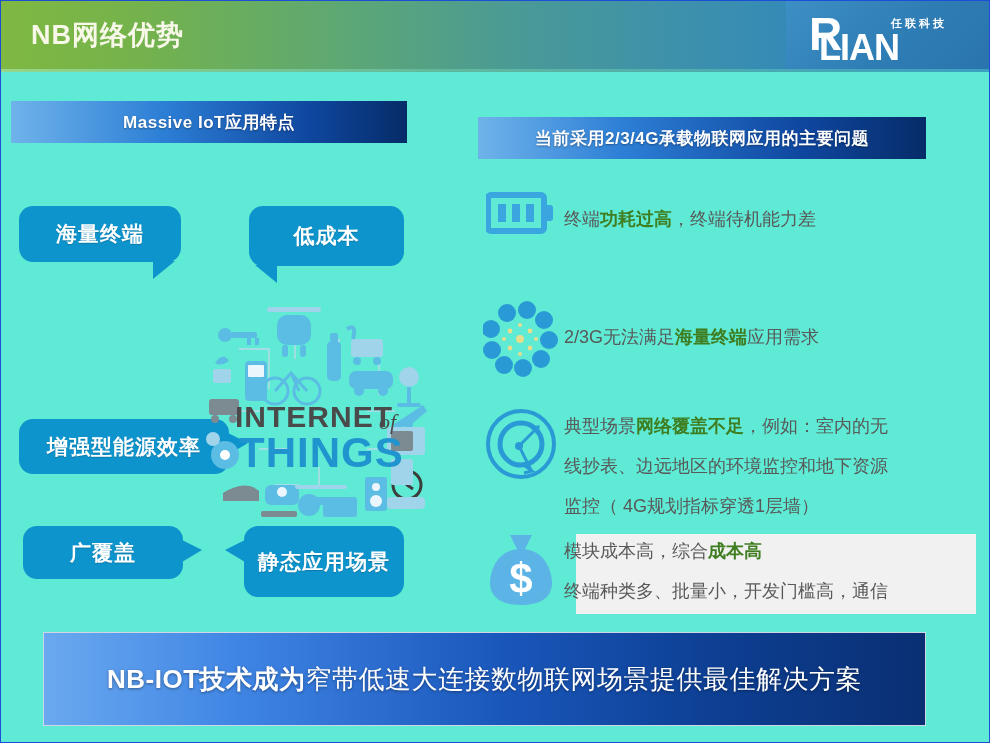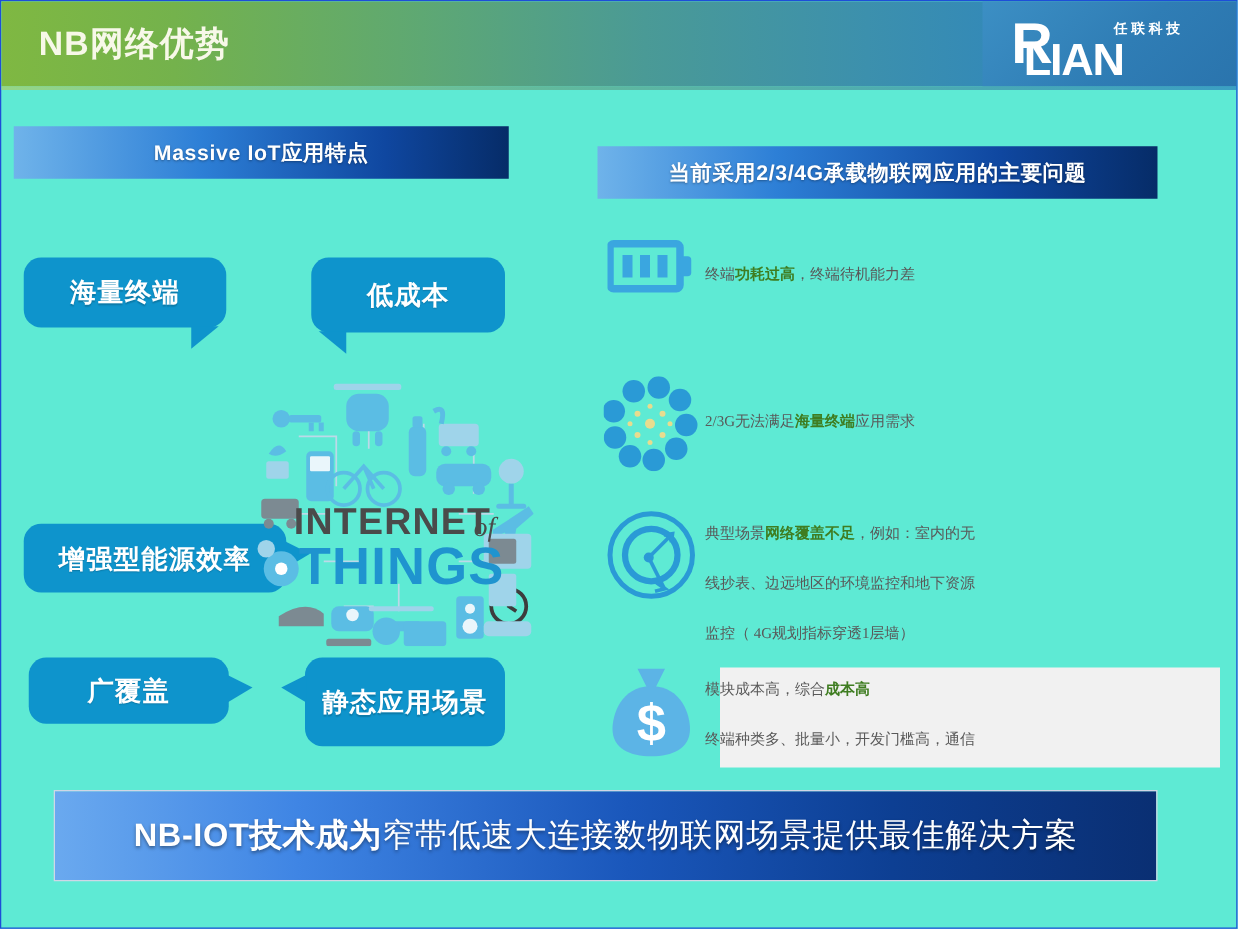--- a/index.html
+++ b/index.html
@@ -60,33 +60,33 @@
   #b-cover{left:22px;top:525px;width:160px;height:53px;}
   #b-static{left:243px;top:525px;width:160px;height:71px;}
 
   
   .iot{position:absolute;left:198px;top:298px;width:228px;height:218px;}
   .iot svg{display:block;}
 
   
   .item{position:absolute;display:flex;align-items:flex-start;}
   .icon-wrap{width:86px;flex:0 0 86px;display:flex;align-items:center;justify-content:center;}
-  .txt{font-size:12px;color:#595959;line-height:40px;font-family:Liberation Serif, serif;}
+  .txt{font-size:18px;color:#595959;line-height:40px;}
   .txt b{color:#3f7d21;font-weight:bold;}
   #it-1{left:477px;top:190px;width:500px;height:70px;}
   #it-1 .txt{padding-top:8px;}
   #it-2{left:477px;top:300px;width:500px;height:86px;}
   #it-2 .txt{padding-top:16px;}
   #it-3{left:477px;top:405px;width:500px;height:110px;}
   #it-4{left:477px;top:530px;width:500px;height:86px;}
   .grey-box{position:absolute;left:575px;top:533px;width:400px;height:80px;background:#f1f1f1;}
   #it-4 .txt{position:relative;}
 
   
-  .banner{position:absolute;left:42px;top:631px;width:883px;height:73px;
+  .banner{position:absolute;left:42px;top:631px;width:883px;height:94px;
           background:linear-gradient(90deg,#6aa9ef 0%,#3f85e4 22%,#1a57bb 52%,#0d3f93 76%,#0a2f73 100%);
           display:flex;align-items:center;justify-content:center;
           border:1px solid #cfd7e6;box-sizing:border-box;}
   .banner .b1{font-size:26px;font-weight:bold;color:#ffffff;letter-spacing:.5px;
               text-shadow:0 1px 3px rgba(0,0,0,.4);}
   .banner .b2{font-size:26px;font-weight:normal;color:#ffffff;letter-spacing:.5px;
               text-shadow:0 1px 3px rgba(0,0,0,.4);}
 </style>
 </head>
 <body>

